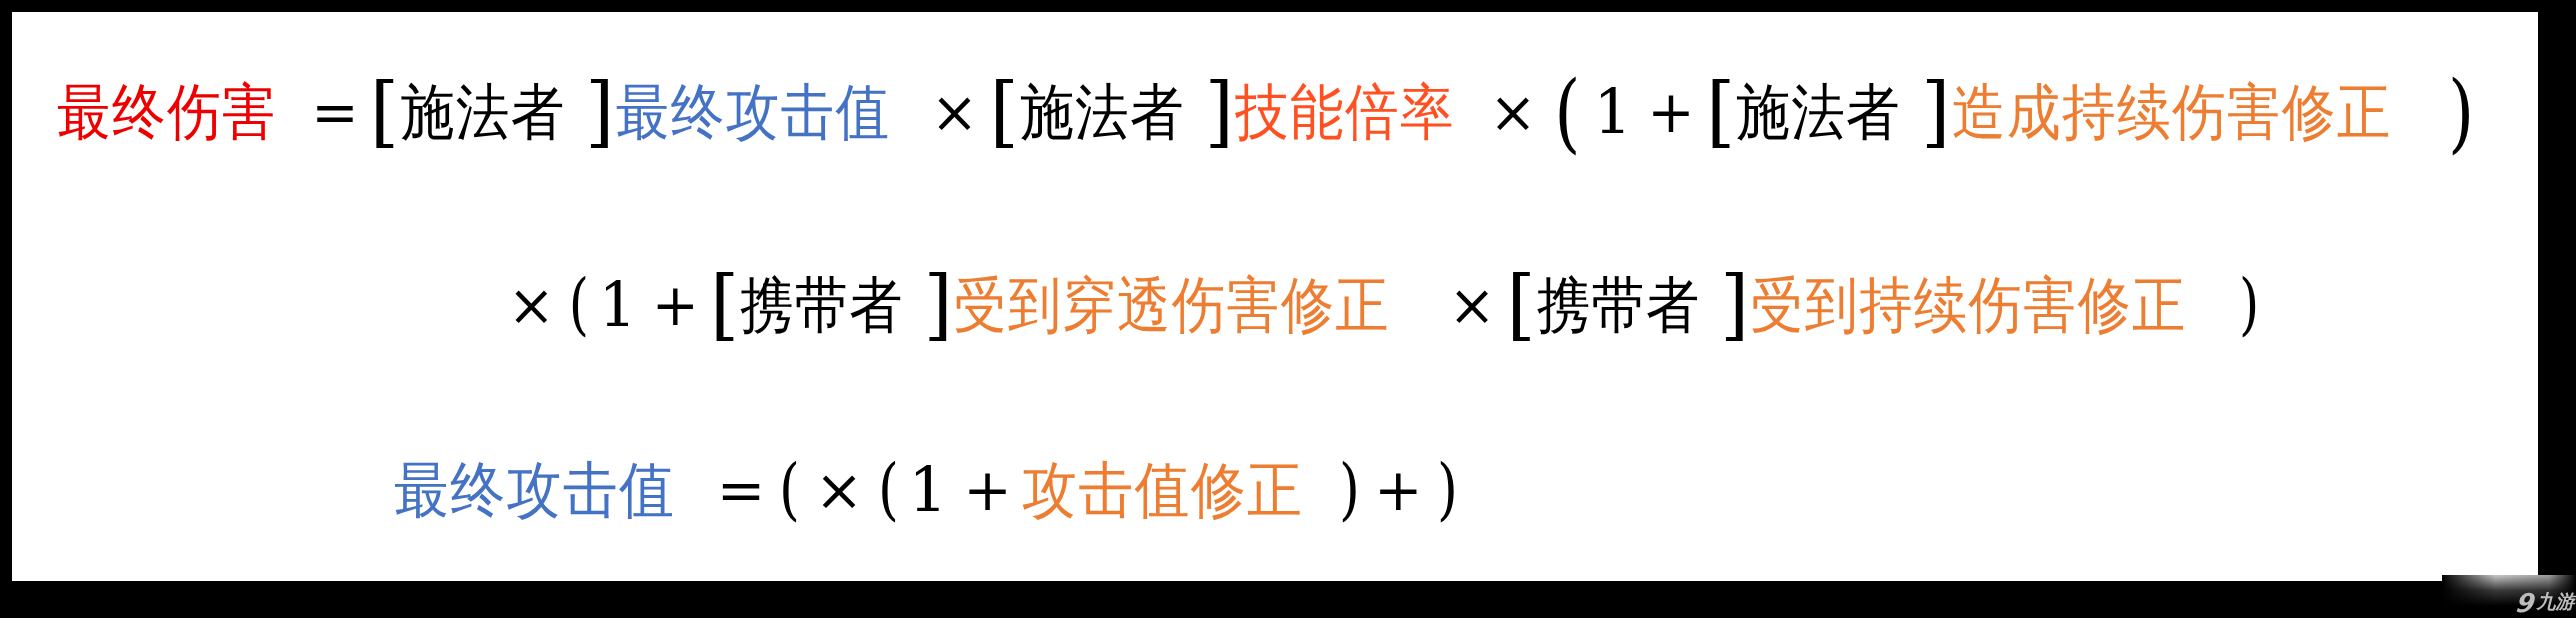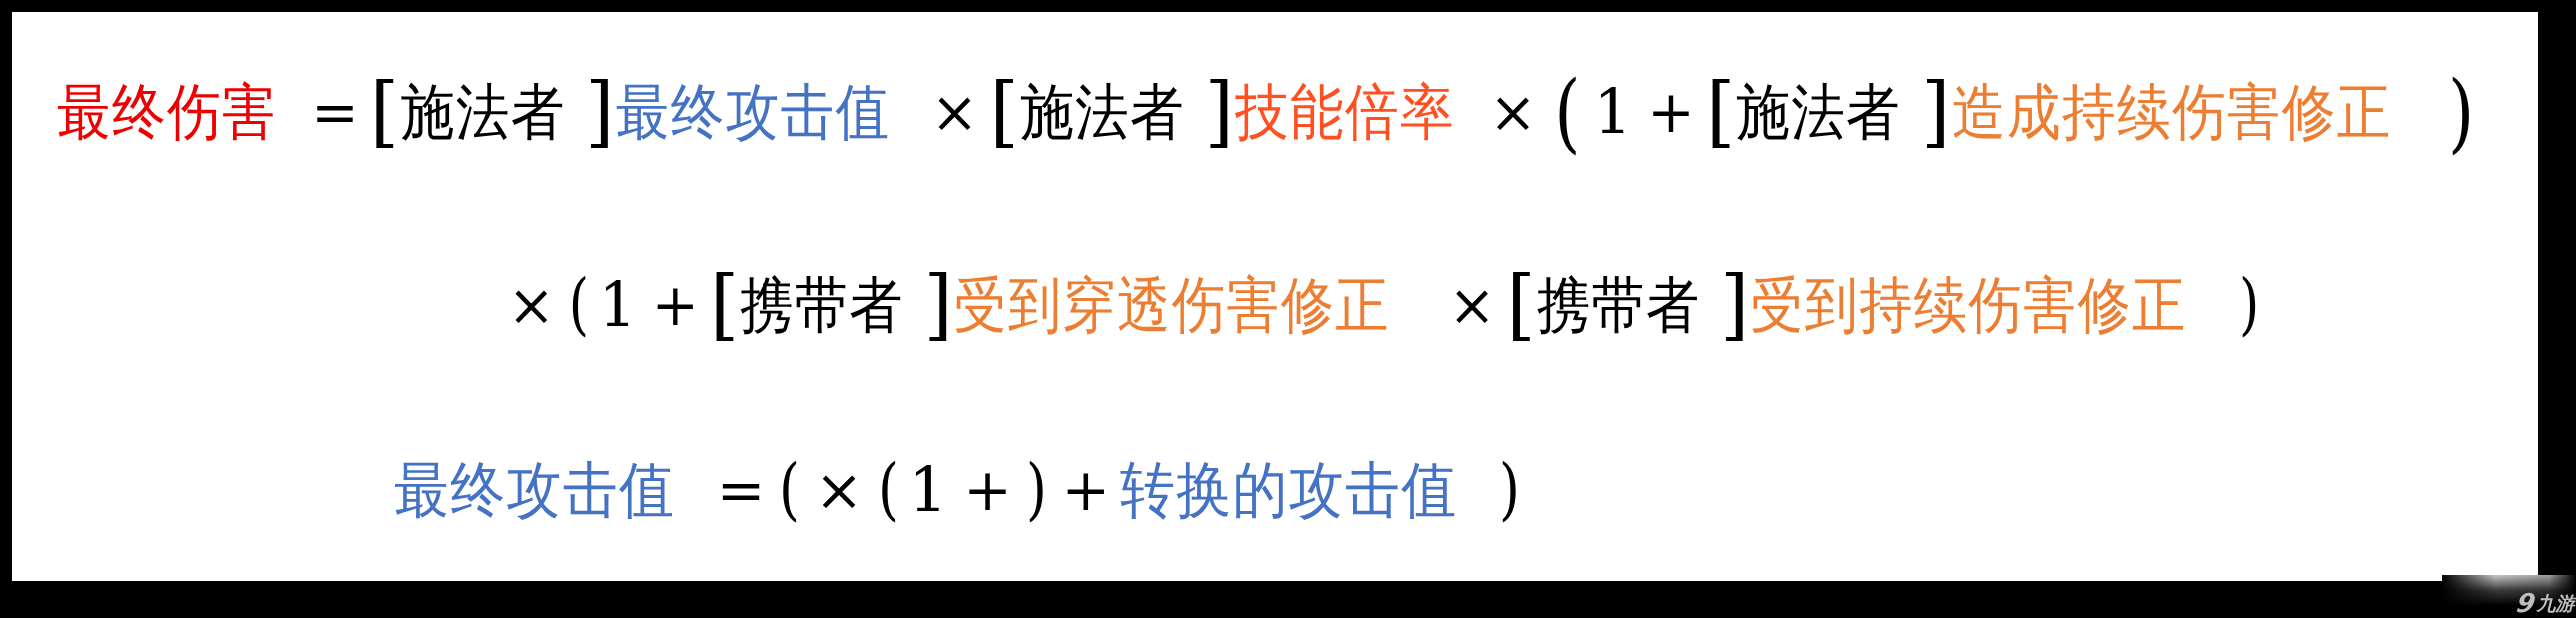--- a/index.html
+++ b/index.html
@@ -109,20 +109,21 @@
     font-style: italic;
   }
   .wm-mark {
     font-size: 26px;
     line-height: 1;
     transform: skewX(-10deg);
   }
   .wm-text {
     font-size: 19px;
     line-height: 1;
+    font-family: Liberation Mono, monospace;
   }
 </style>
 </head>
 <body>
 
 <div class="panel"></div>
 
 <div class="line" id="line1" style="width: auto; transform: scaleX(0.976853);">
   <span class="tok c-red"><span class="cjk">最终伤害</span></span>
   <span class="tok math c-black">=</span>
@@ -164,23 +165,23 @@
 </div>
 
 <div class="line" id="line3" style="width: auto; transform: scaleX(1);">
   <span class="tok c-blue"><span class="cjk">最终攻击值</span></span>
   <span class="tok math c-black">=</span>
   <span class="tok paren c-black">(</span>
   <span class="tok math c-black">×</span>
   <span class="tok paren c-black">(</span>
   <span class="tok one c-black">1</span>
   <span class="tok math c-black">+</span>
+  <span class="tok c-orange"><span class="cjk">攻击值修正</span></span>
   <span class="tok paren c-black">)</span>
   <span class="tok math c-black">+</span>
-  <span class="tok c-blue"><span class="cjk">转换的攻击值</span></span>
   <span class="tok paren c-black">)</span>
 </div>
 
 <div class="watermark">
   <div class="watermark-fade"></div>
   <div class="wm-logo">
     <span class="wm-mark">9</span>
     <span class="wm-text">九游</span>
   </div>
 </div>

